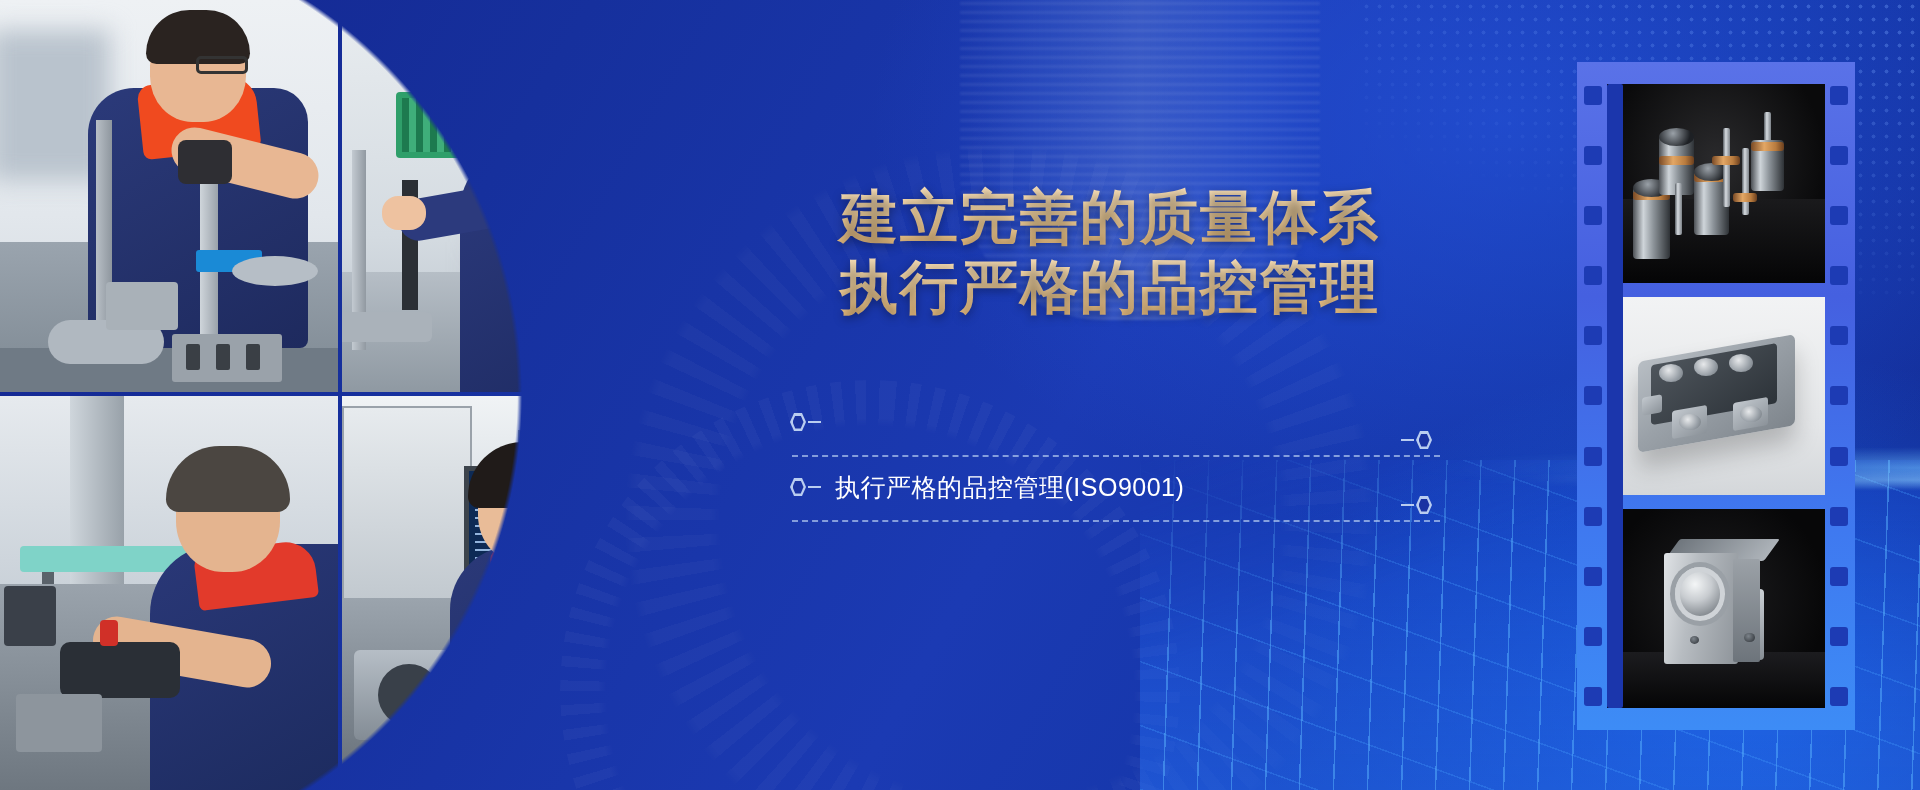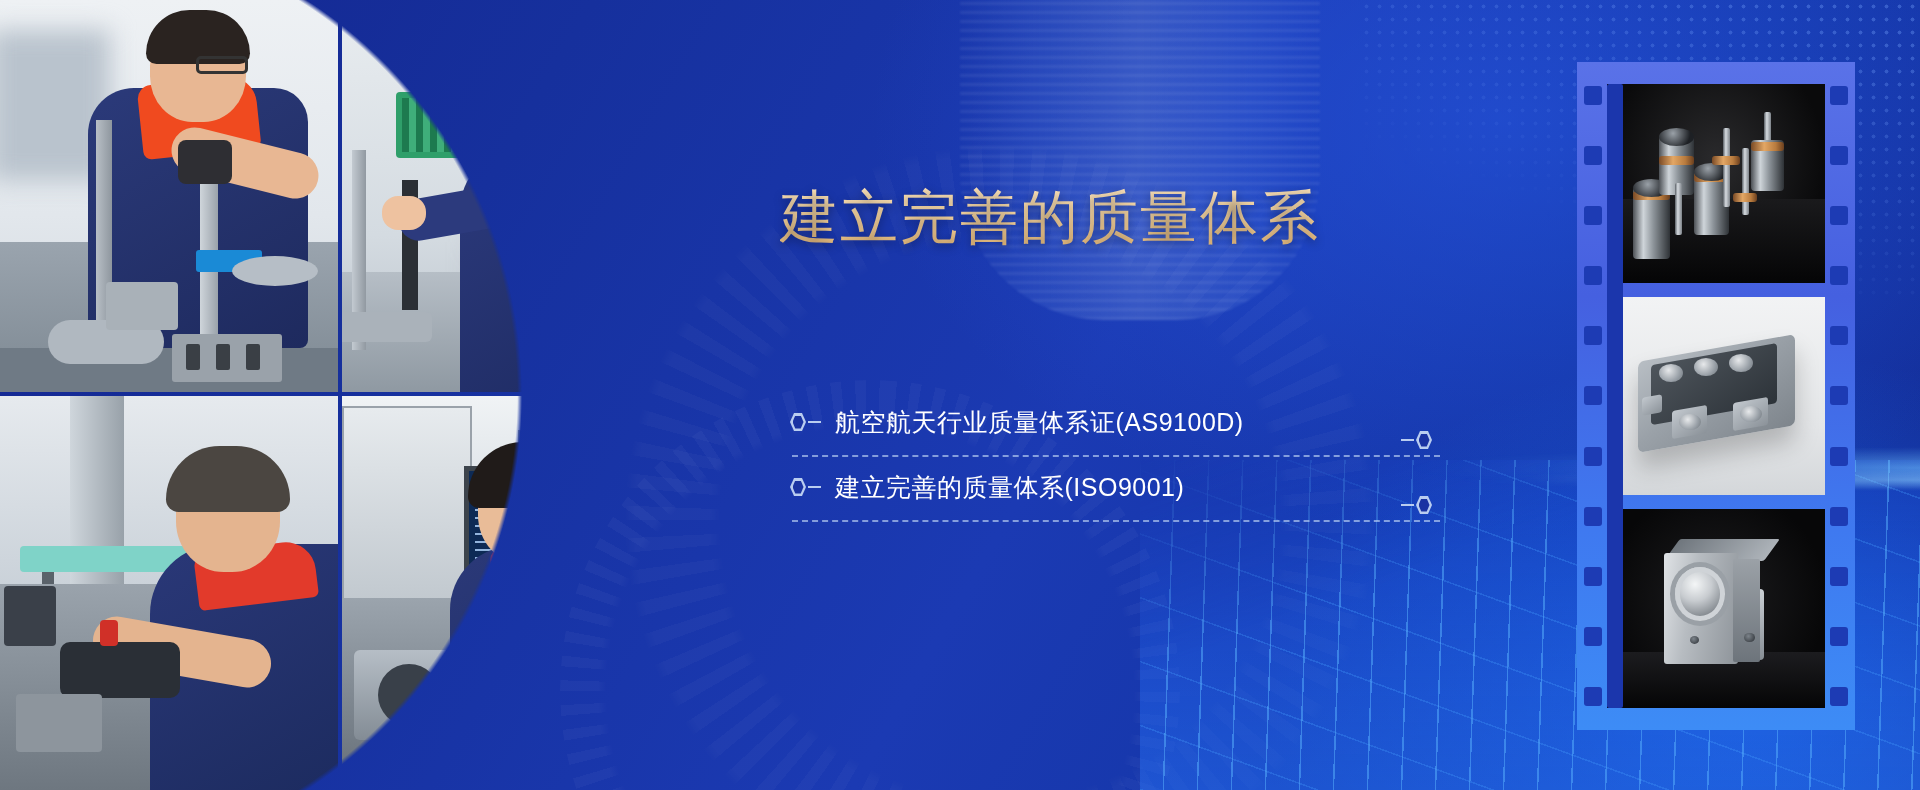--- a/index.html
+++ b/index.html
@@ -193,24 +193,25 @@
     border-radius: 50%;
     border: 9px solid;
     border-color: #e8c48d #dcb375 #cfa263 #e8c48d;
     pointer-events:none;
   }
 
   
   .headline {
     position: absolute; left: 780px; top: 182px;
     width: 660px;
+    text-align: center;
     color: #f5d5a3;
     font-size: 58px;
     line-height: 1.20;
-    font-weight: 400;
+    font-weight: 700;
     letter-spacing: 2px;
     text-shadow: 0 3px 10px rgba(0,0,0,.35);
   }
   .headline .ln {
     display:block;
     background: linear-gradient(180deg,#fde6c2 0%, #f6d5a0 48%, #e6b878 100%);
     -webkit-background-clip: text;
     background-clip: text;
     color: transparent;
   }
@@ -429,43 +430,43 @@
         <div class="arm"></div>
           <div class="tablet"></div>
       </div>
 
     </div>
     <div class="collage-arc"></div>
   </div>
 
   <div class="headline">
     <span class="ln">建立完善的质量体系</span>
+    <span class="ln">执行严格的品控管理</span>
   </div>
 
   <div class="cert-list">
 
     <div class="cert-row">
       <div class="cert-head">
         <span class="hex"></span>
         <span class="hex-tail"></span>
-        <span class="cert-label">航空航天行业质量体系证(AS9100D)</span>
       </div>
       <div class="cert-line"></div>
       <div class="cert-endcap">
         <span class="hex-tail"></span>
         <span class="hex"></span>
       </div>
     </div>
 
 
     <div class="cert-row">
       <div class="cert-head">
         <span class="hex"></span>
         <span class="hex-tail"></span>
-        <span class="cert-label">建立完善的质量体系(ISO9001)</span>
+        <span class="cert-label">执行严格的品控管理(ISO9001)</span>
       </div>
       <div class="cert-line"></div>
       <div class="cert-endcap">
         <span class="hex-tail"></span>
         <span class="hex"></span>
       </div>
     </div>
 
   </div>
 

